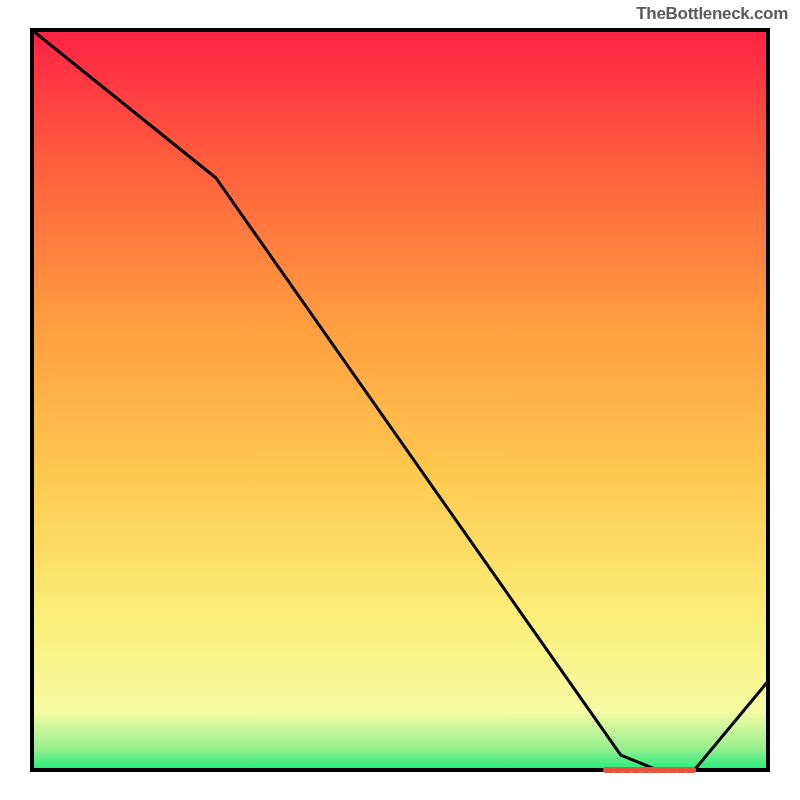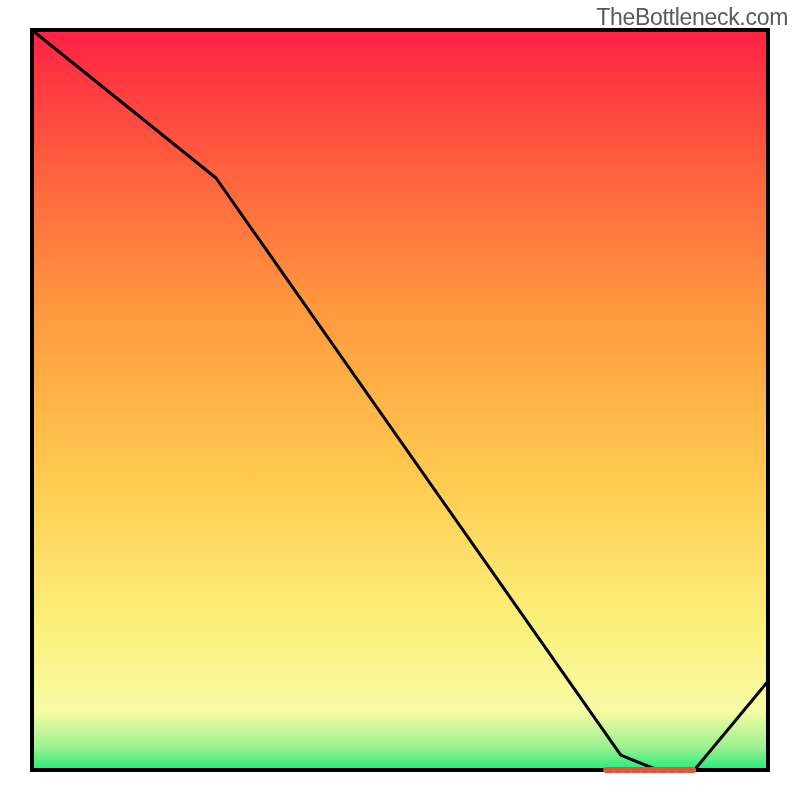--- a/index.html
+++ b/index.html
@@ -13,22 +13,22 @@
   }
   .container {
     position: relative;
     width: 800px;
     height: 800px;
   }
   .watermark {
     position: absolute;
     top: 4px;
     right: 12px;
-    font-size: 23px;
-    font-weight: 400;
+    font-size: 17px;
+    font-weight: 700;
     color: #5a5a5a;
     letter-spacing: -0.3px;
   }
   svg {
     display: block;
   }
 </style>
 </head>
 <body>
 

